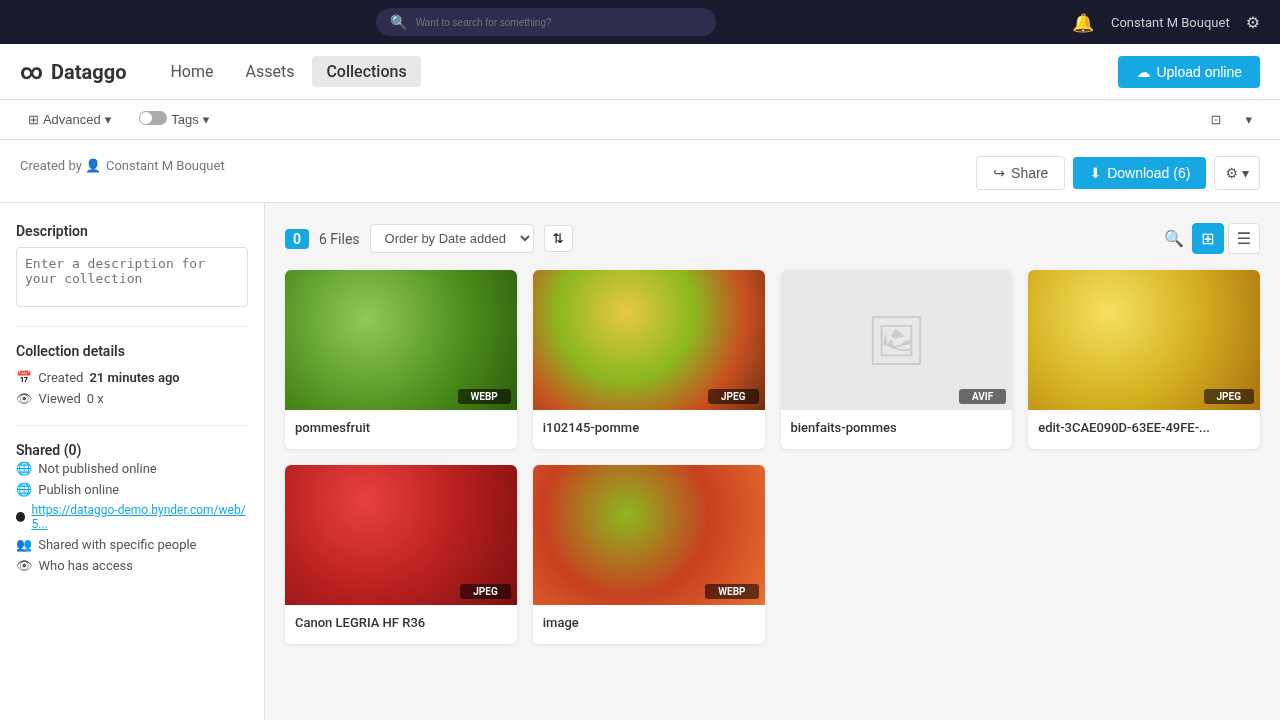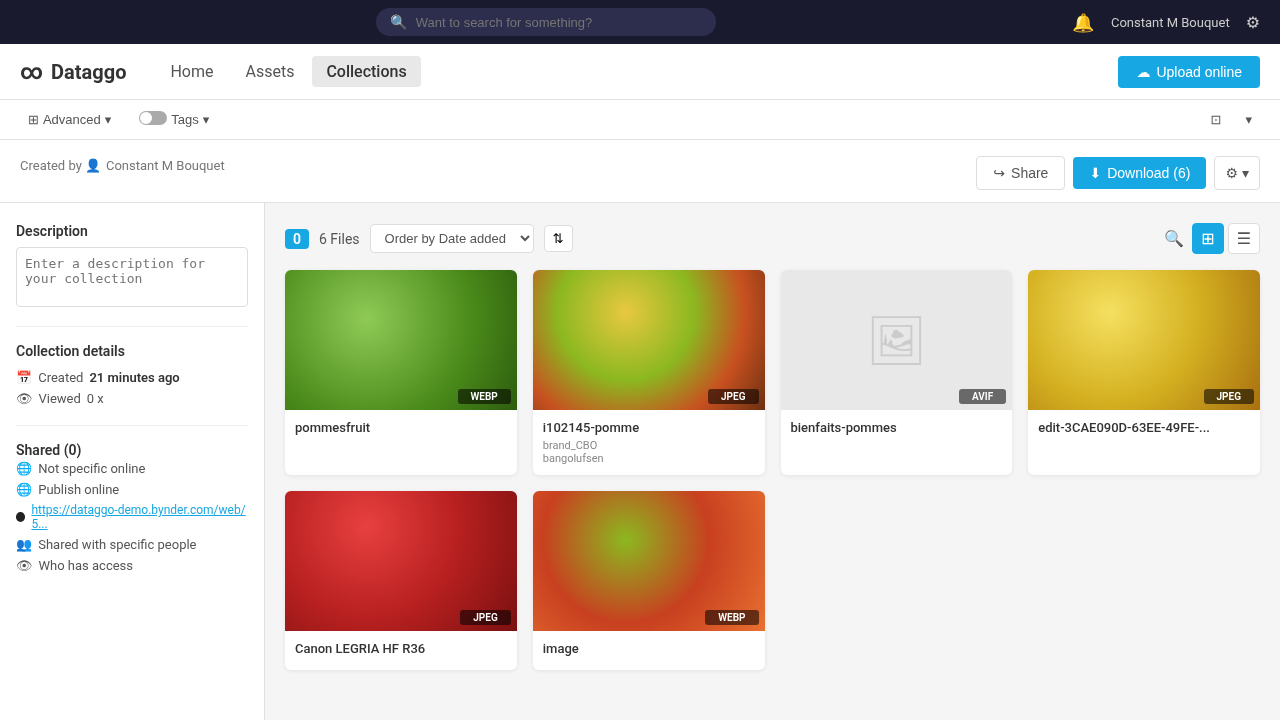--- a/index.html
+++ b/index.html
@@ -1,21 +1,21 @@
 <!DOCTYPE html>
 <html><head>
   <meta charset="utf-8">
   <style>
     * { box-sizing: border-box; margin: 0; padding: 0; }
     body { font-family: -apple-system, BlinkMacSystemFont, 'Segoe UI', Roboto, sans-serif; background: #f5f5f5; color: #333; font-size: 14px; }
 
     
     .topbar { background: #1a1a2e; display: flex; align-items: center; justify-content: space-between; padding: 0 20px; height: 44px; }
     .topbar-search { display: flex; align-items: center; background: #2d2d4e; border-radius: 20px; padding: 6px 14px; gap: 8px; width: 340px; }
-    .topbar-search input { background: none; border: none; outline: none; color: #aaa; font-size: 13px; width: 100%; }
+    .topbar-search input { background: none; border: none; outline: none; color: #aaa; font-size: 10px; width: 100%; }
     .topbar-right { display: flex; align-items: center; gap: 16px; color: #ccc; font-size: 13px; }
     .topbar-right .bell { font-size: 18px; cursor: pointer; }
     .topbar-right .gear { font-size: 16px; cursor: pointer; }
 
     
     .navbar { background: #fff; border-bottom: 1px solid #e0e0e0; display: flex; align-items: center; padding: 0 20px; height: 56px; justify-content: space-between; }
     .navbar-left { display: flex; align-items: center; gap: 30px; }
     .logo { display: flex; align-items: center; gap: 8px; font-size: 20px; font-weight: 700; color: #333; }
     .logo-symbol { font-size: 22px; }
     .nav-links { display: flex; gap: 4px; }
@@ -193,21 +193,21 @@
         <span>0 x</span>
       </div>
     </div>
 
     <hr class="section-divider">
 
     <div>
       <div class="shared-label">Shared (0)</div>
       <div class="detail-row">
         <span>🌐</span>
-        <span>Not specific online</span>
+        <span>Not published online</span>
       </div>
       <div class="detail-row" style="cursor:pointer;">
         <span>🌐</span>
         <span>Publish online</span>
       </div>
       <div class="detail-row">
         <span class="dot-black"></span>
         <a href="#">https://dataggo-demo.bynder.com/web/5...</a>
       </div>
       <div class="detail-row">
@@ -254,24 +254,20 @@
           <div class="media-name">pommesfruit</div>
         </div>
       </div>
 
       <div class="media-card">
         <div class="media-thumb apple-basket">
           <span class="format-badge">JPEG</span>
         </div>
         <div class="media-info">
           <div class="media-name">i102145-pomme</div>
-          <div class="media-meta">
-            <div>brand_CBO</div>
-            <div>bangolufsen</div>
-          </div>
         </div>
       </div>
 
       <div class="media-card">
         <div class="media-thumb apple-placeholder">
           <span class="placeholder-img">🖼</span>
           <span class="format-badge">AVIF</span>
         </div>
         <div class="media-info">
           <div class="media-name">bienfaits-pommes</div>

